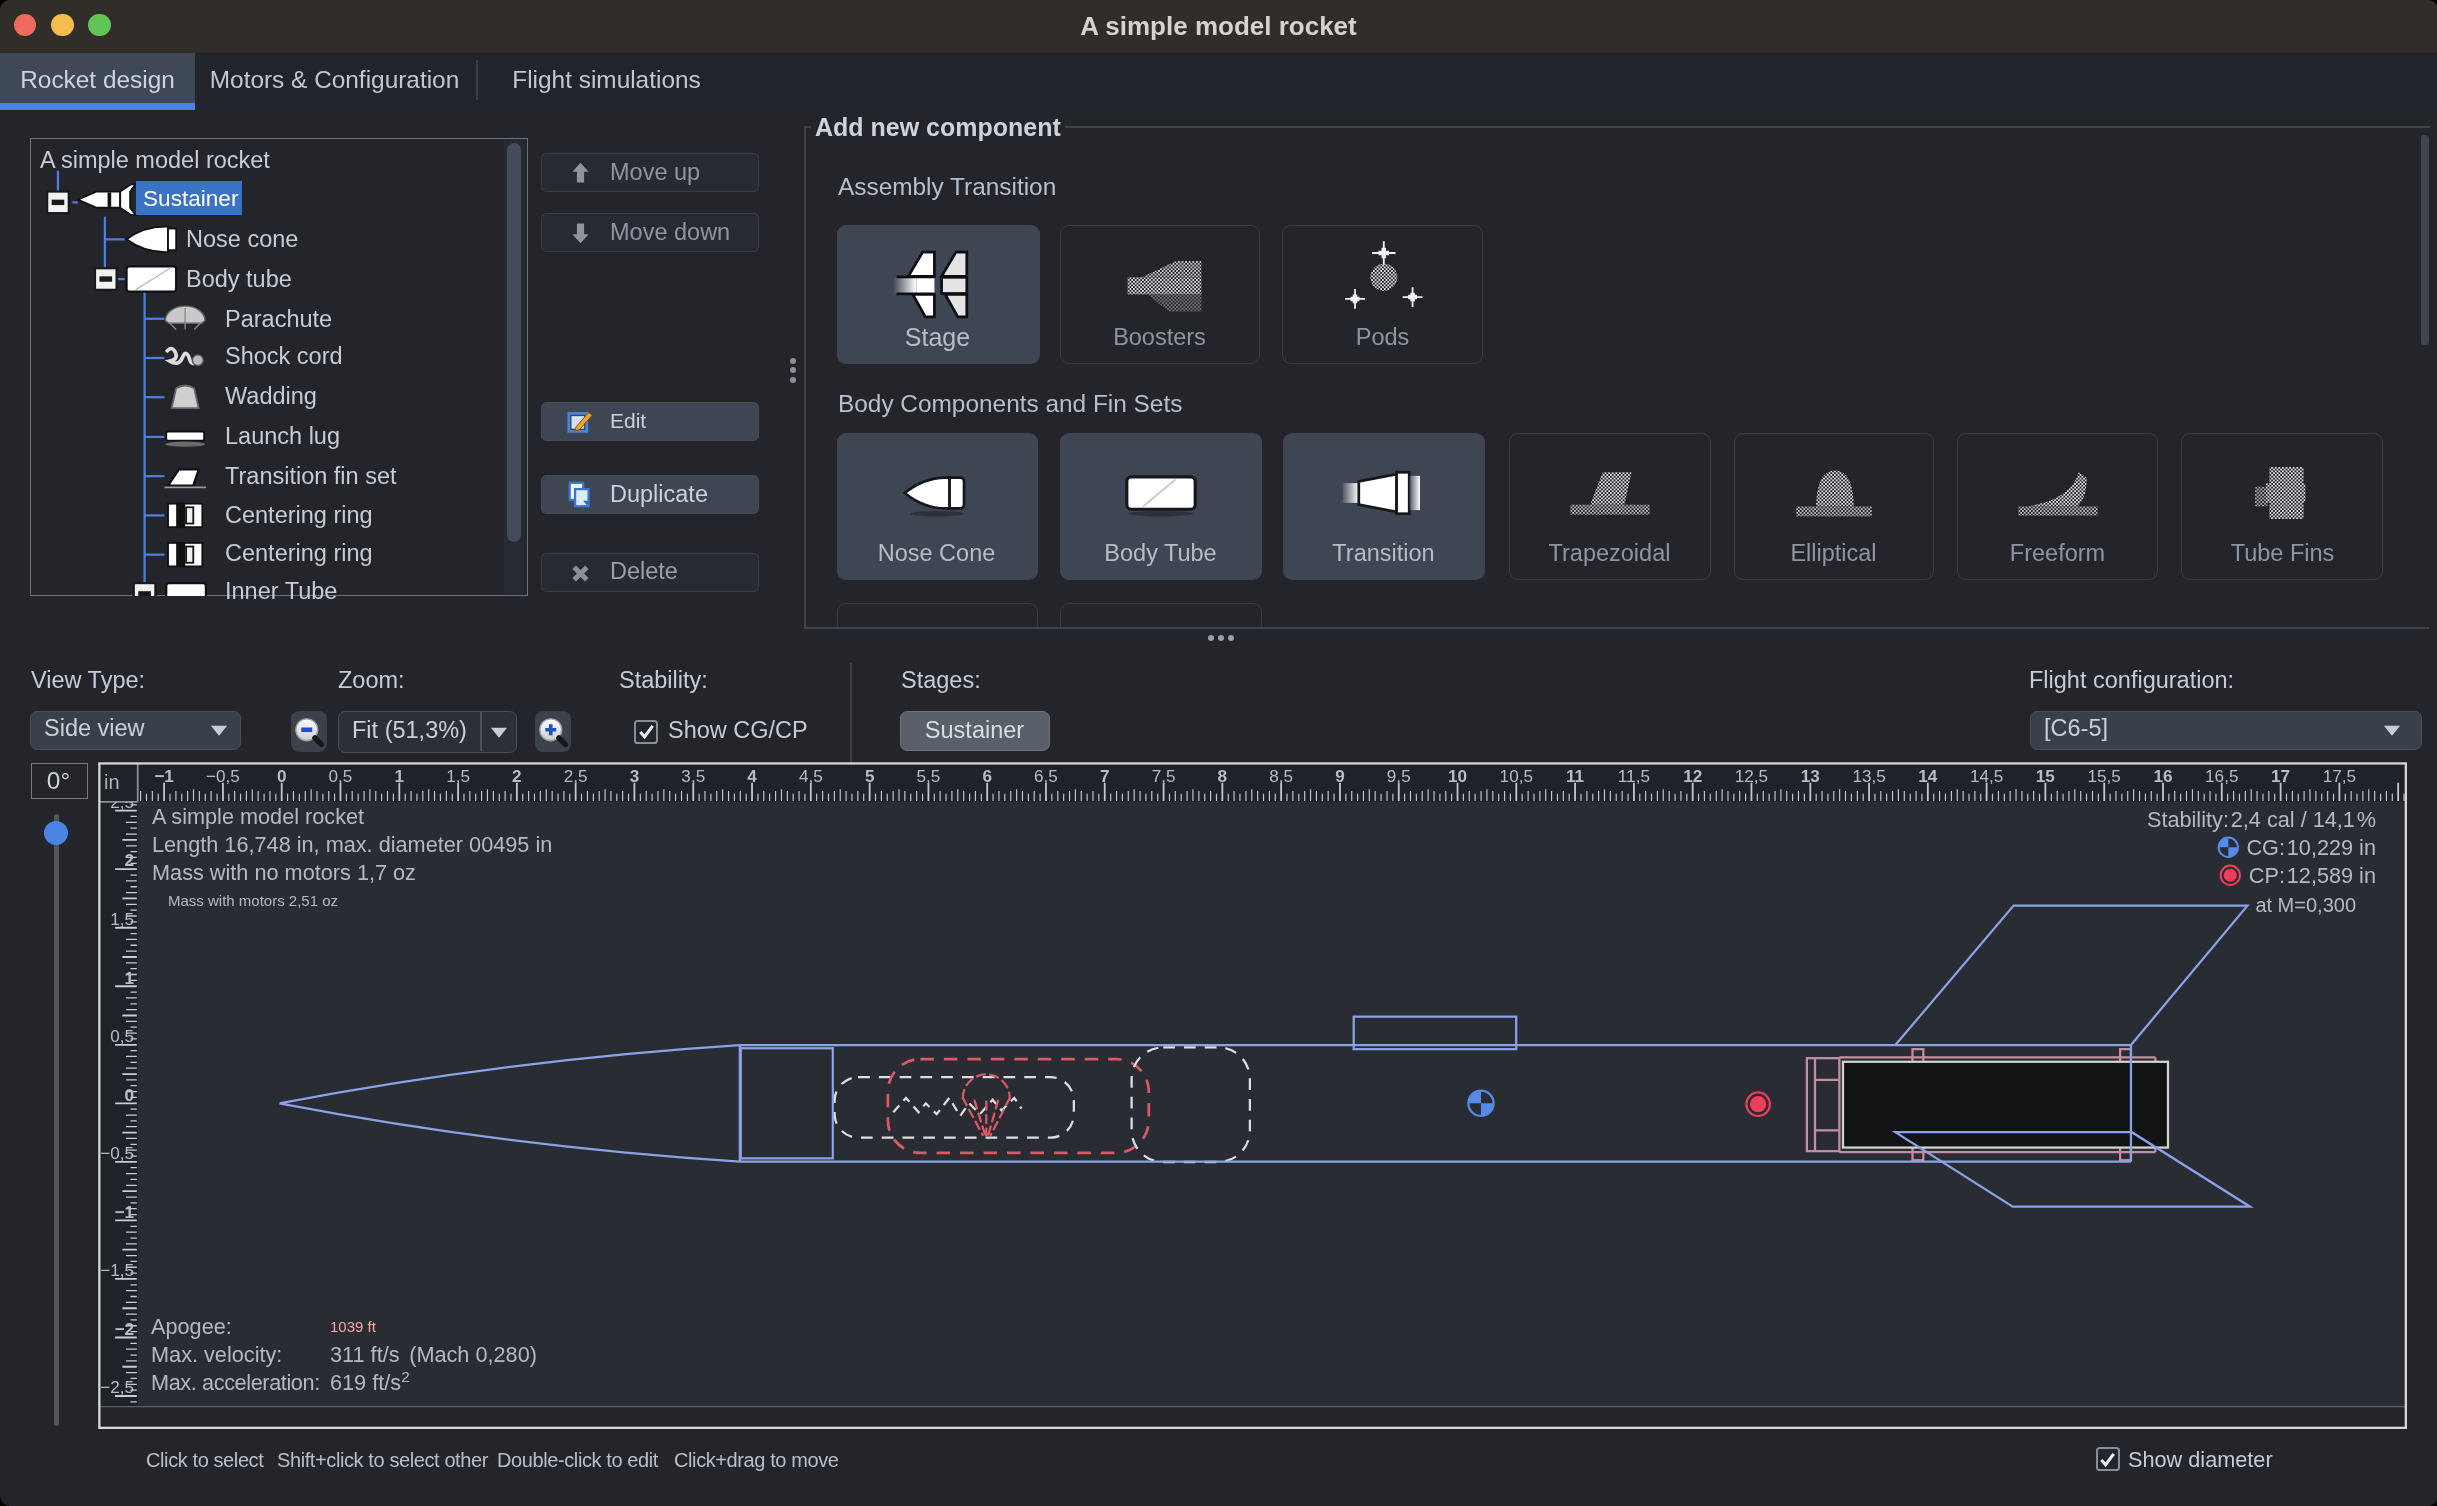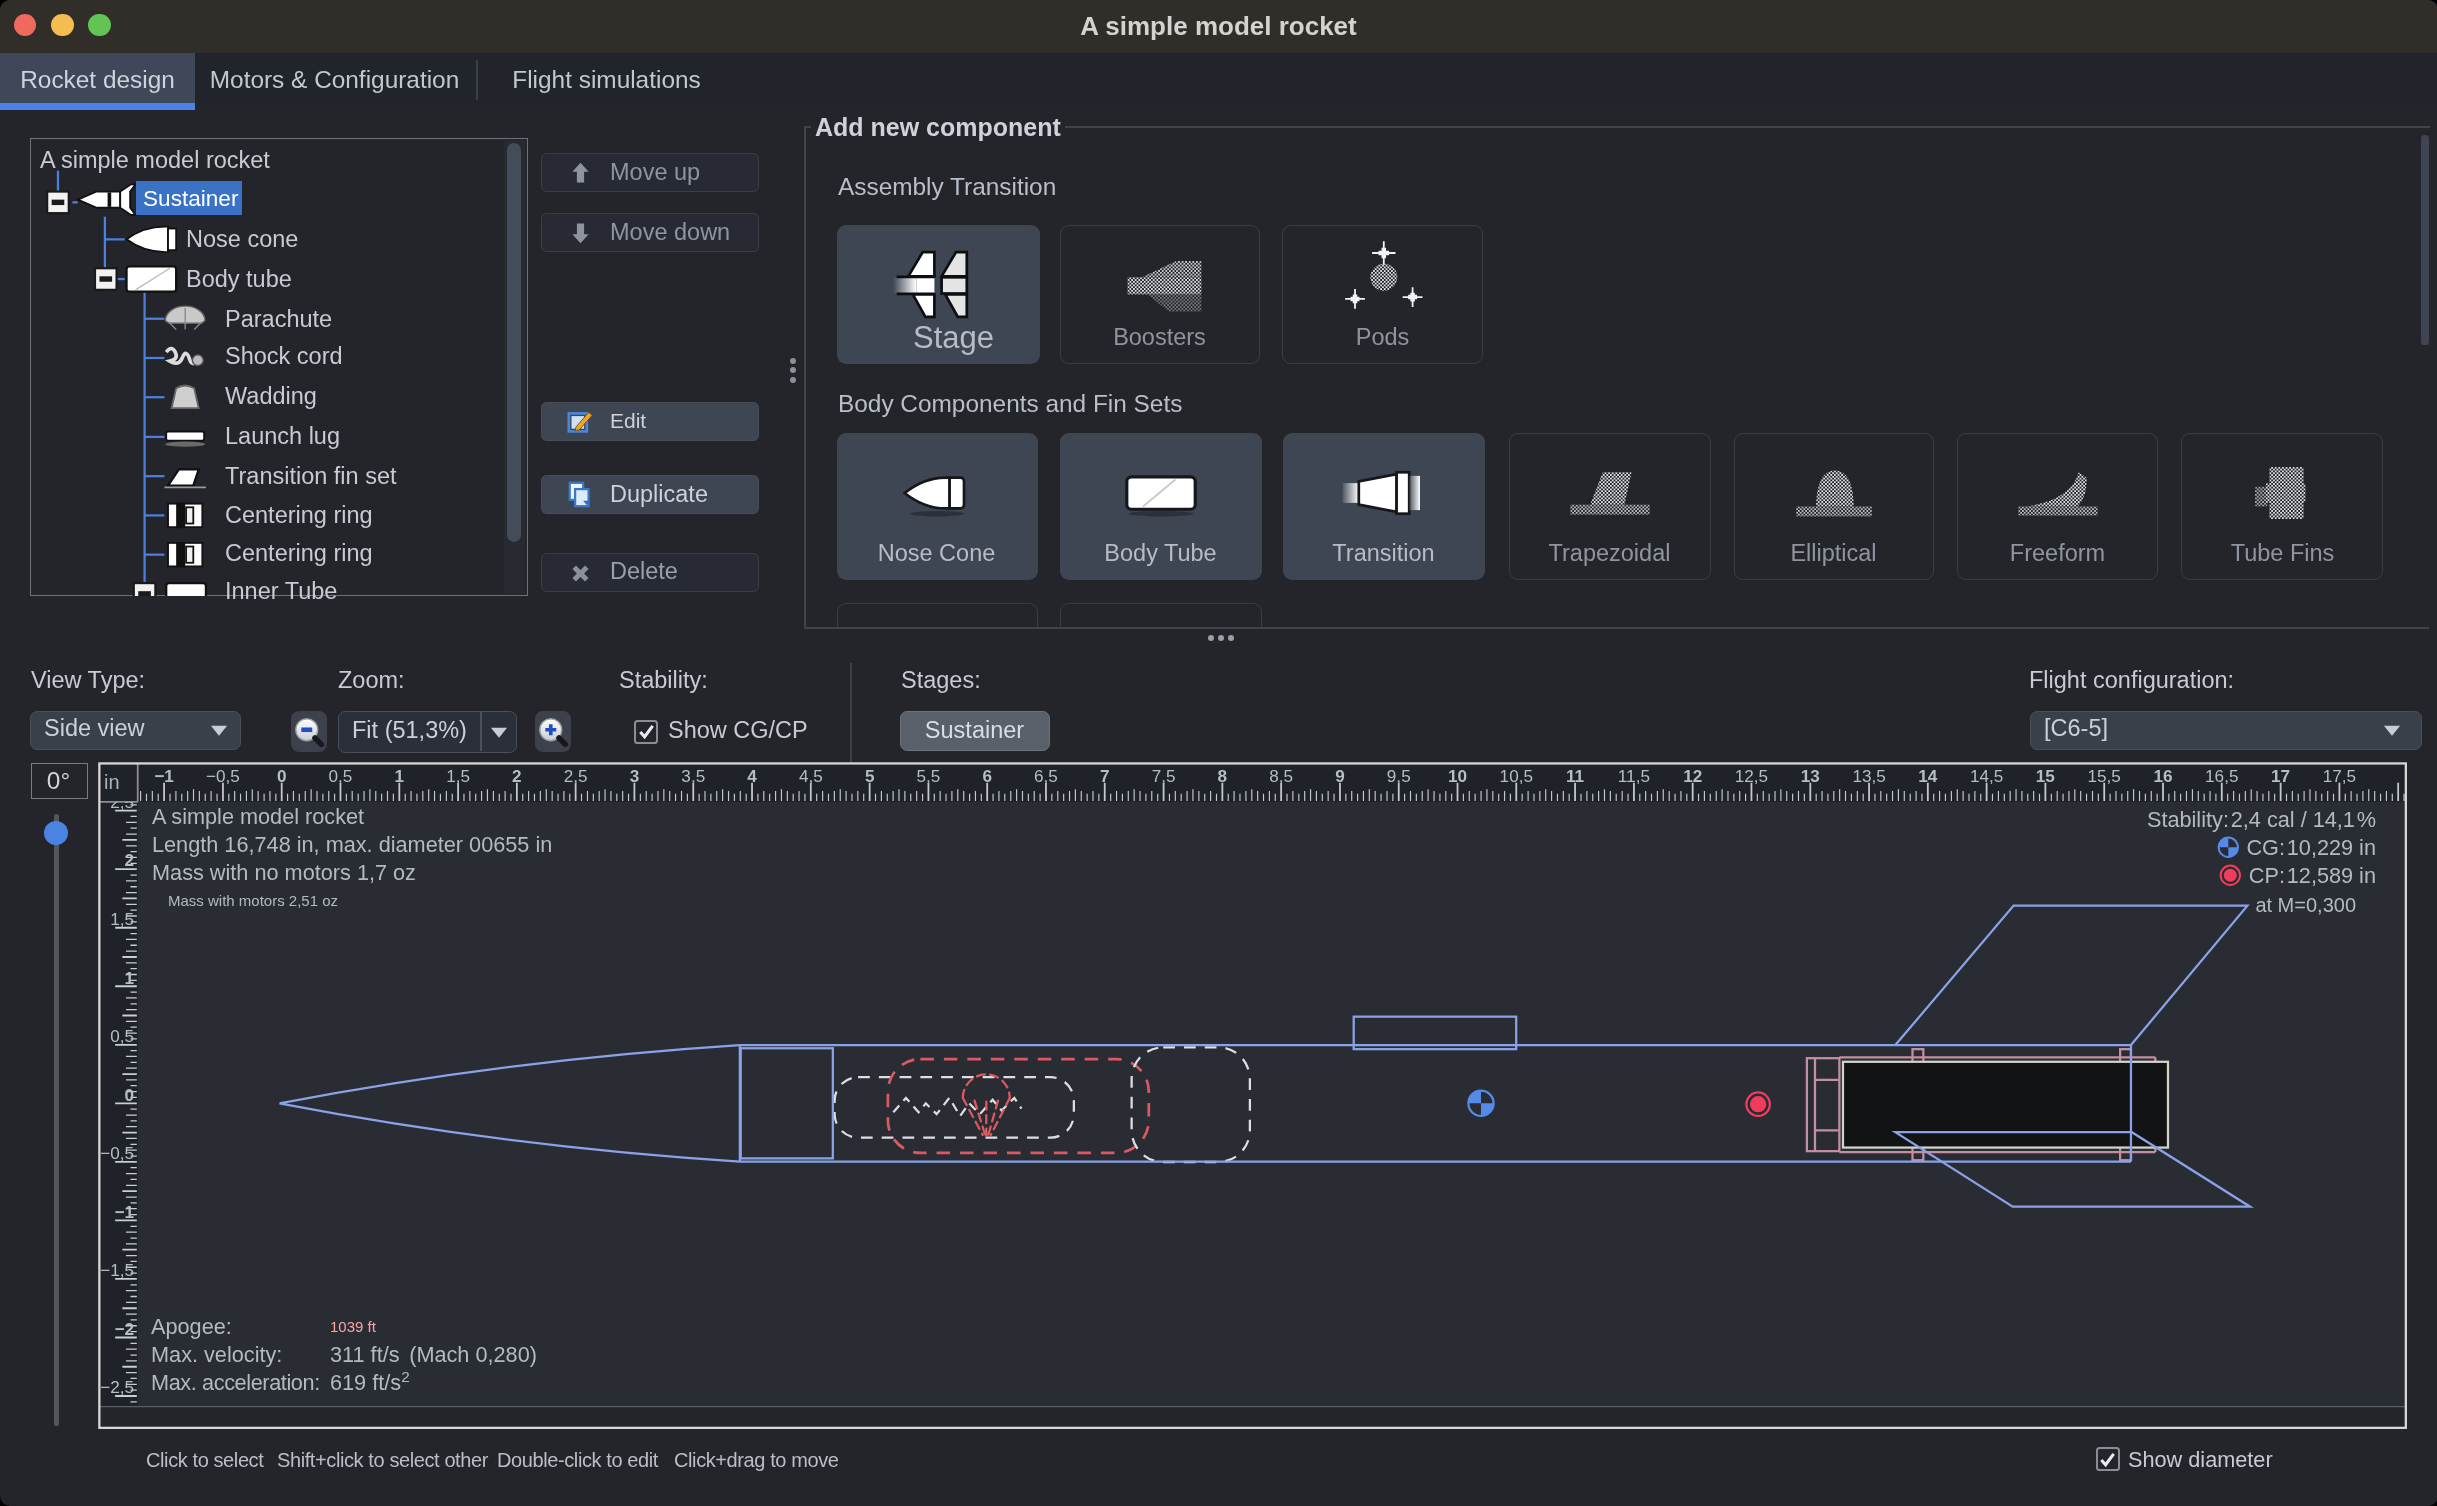--- a/index.html
+++ b/index.html
@@ -168,21 +168,21 @@
           <path d="M17 39 L33 12 H46 V39 z"></path>
           <path d="M22 59 L46 59 V84 H36 z"></path>
         </g>
         <g fill="#e4e4e4" stroke="#0c0e12" stroke-width="3">
           <rect x="54" y="40" width="28" height="18"></rect>
           <path d="M54 39 L70 12 H82 V39 z"></path>
           <path d="M58 59 L82 59 V84 H72 z"></path>
         </g>
       </svg>
     </div>
-    <div style="position:absolute;left:412px;width:1083px;text-align:center;top:320px;height:35px;line-height:35px;font-size:31px;color:#b7bdc7;white-space:nowrap;">Stage</div>
+    <div style="position:absolute;left:396px;width:1083px;text-align:center;top:320px;height:35px;line-height:35px;font-size:25px;color:#b7bdc7;white-space:nowrap;">Stage</div>
     <div style="position:absolute;left:1060px;top:225px;width:200px;height:139px;border-radius:9px;background:transparent;border:1.8px solid #383d46;box-sizing:border-box;"></div>
     <div style="position:absolute;left:1115px;top:237px;width:90px;height:85px;display:flex;align-items:center;justify-content:center;">
       <svg width="90" height="78" viewBox="0 0 100 86">
         <g fill="url(#dithd)">
           <path d="M30 40 L68 22 H96 V40 z" opacity="0.9"></path>
           <rect x="14" y="40" width="82" height="19"></rect>
           <path d="M36 59 H96 V78 L60 78 z" opacity="0.45"></path>
         </g>
       </svg>
     </div>
@@ -934,21 +934,21 @@
           <path d="M1640 1222 L1640 1236 A14 14 0 0 0 1654 1222 Z" fill="#548ae8"></path>
         </g>
         <circle cx="1947" cy="1223" r="13" fill="none" stroke="#f23c5c" stroke-width="2.5"></circle>
         <circle cx="1947" cy="1223" r="9" fill="#f23c5c"></circle>
       </g>
       <path d="M110 1558 H2664" stroke="#5a5e66" stroke-width="1.5" fill="none"></path>
       <rect x="109.5" y="845.5" width="2555" height="736" fill="none" stroke="#d9d9d7" stroke-width="2.5"></rect>
     </svg>
     <div style="position:absolute;left:104px;top:767px;height:30px;line-height:30px;font-size:20px;color:#aeb4bd;white-space:nowrap;">in</div>
     <div style="position:absolute;left:152px;top:801px;height:32.5px;line-height:32.5px;font-size:21.7px;color:#b4bac3;white-space:nowrap;">A simple model rocket</div>
-    <div style="position:absolute;left:152px;top:829px;height:32.5px;line-height:32.5px;font-size:21.7px;color:#b4bac3;white-space:nowrap;">Length 16,748 in, max. diameter 00655 in</div>
+    <div style="position:absolute;left:152px;top:829px;height:32.5px;line-height:32.5px;font-size:21.7px;color:#b4bac3;white-space:nowrap;">Length 16,748 in, max. diameter 00495 in</div>
     <div style="position:absolute;left:152px;top:857px;height:32.5px;line-height:32.5px;font-size:21.7px;color:#b4bac3;white-space:nowrap;">Mass with no motors 1,7 oz</div>
     <div style="position:absolute;left:168px;top:885px;height:32.5px;line-height:32.5px;font-size:15px;color:#b4bac3;white-space:nowrap;">Mass with motors 2,51 oz</div>
     <div style="position:absolute;left:1293px;width:1083px;text-align:right;top:804px;height:32.5px;line-height:32.5px;font-size:21.7px;color:#b4bac3;white-space:nowrap;">Stability: 2,4 cal / 14,1 %</div>
     <div style="position:absolute;left:1293px;width:1083px;text-align:right;top:832px;height:32.5px;line-height:32.5px;font-size:21.7px;color:#b4bac3;white-space:nowrap;"><svg width="22.6" height="22.6" viewBox="0 0 28 28" style="vertical-align:-3.6px;margin-right:7.2px;">
         <circle cx="14" cy="14" r="12" fill="none" stroke="#548ae8" stroke-width="2.5"></circle>
         <path d="M14 14 V2 A12 12 0 0 0 2 14 Z" fill="#548ae8"></path>
         <path d="M14 14 V26 A12 12 0 0 0 26 14 Z" fill="#548ae8"></path>
       </svg>CG: 10,229 in</div>
     <div style="position:absolute;left:1293px;width:1083px;text-align:right;top:860px;height:32.5px;line-height:32.5px;font-size:21.7px;color:#b4bac3;white-space:nowrap;"><svg width="22.6" height="22.6" viewBox="0 0 28 28" style="vertical-align:-3.6px;margin-right:7.2px;">
         <circle cx="14" cy="14" r="12" fill="none" stroke="#f23c5c" stroke-width="2.5"></circle>

